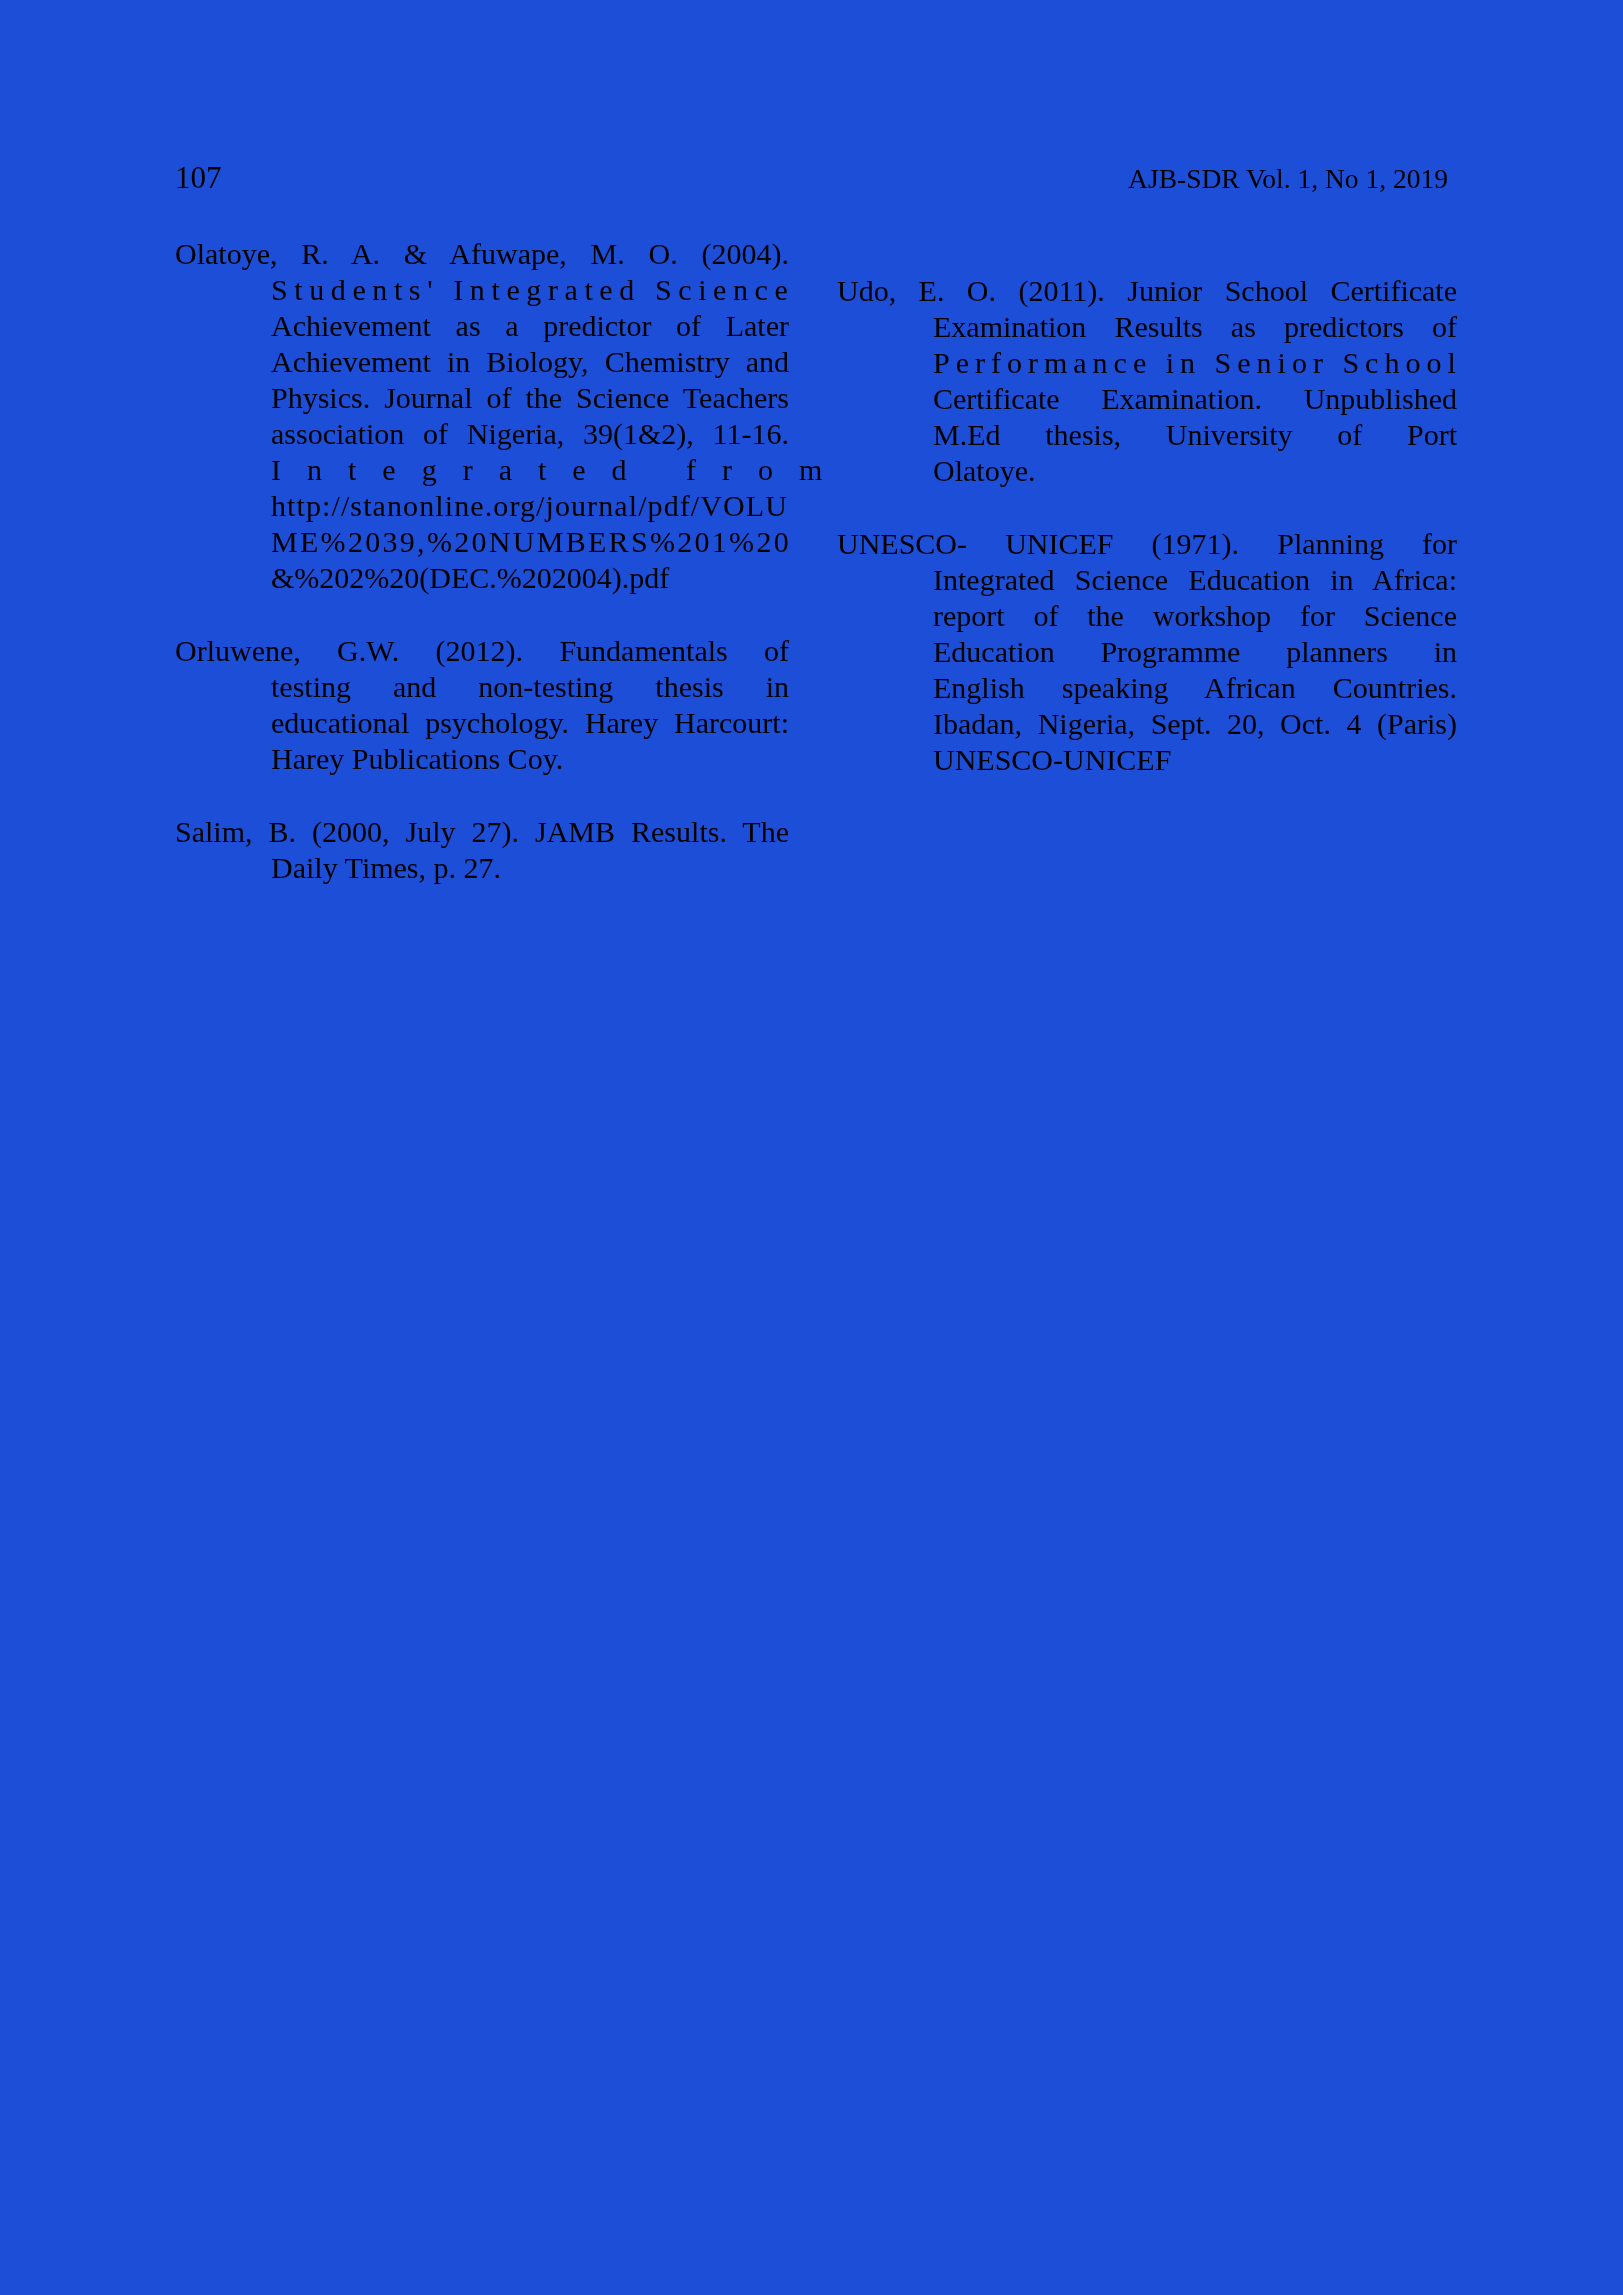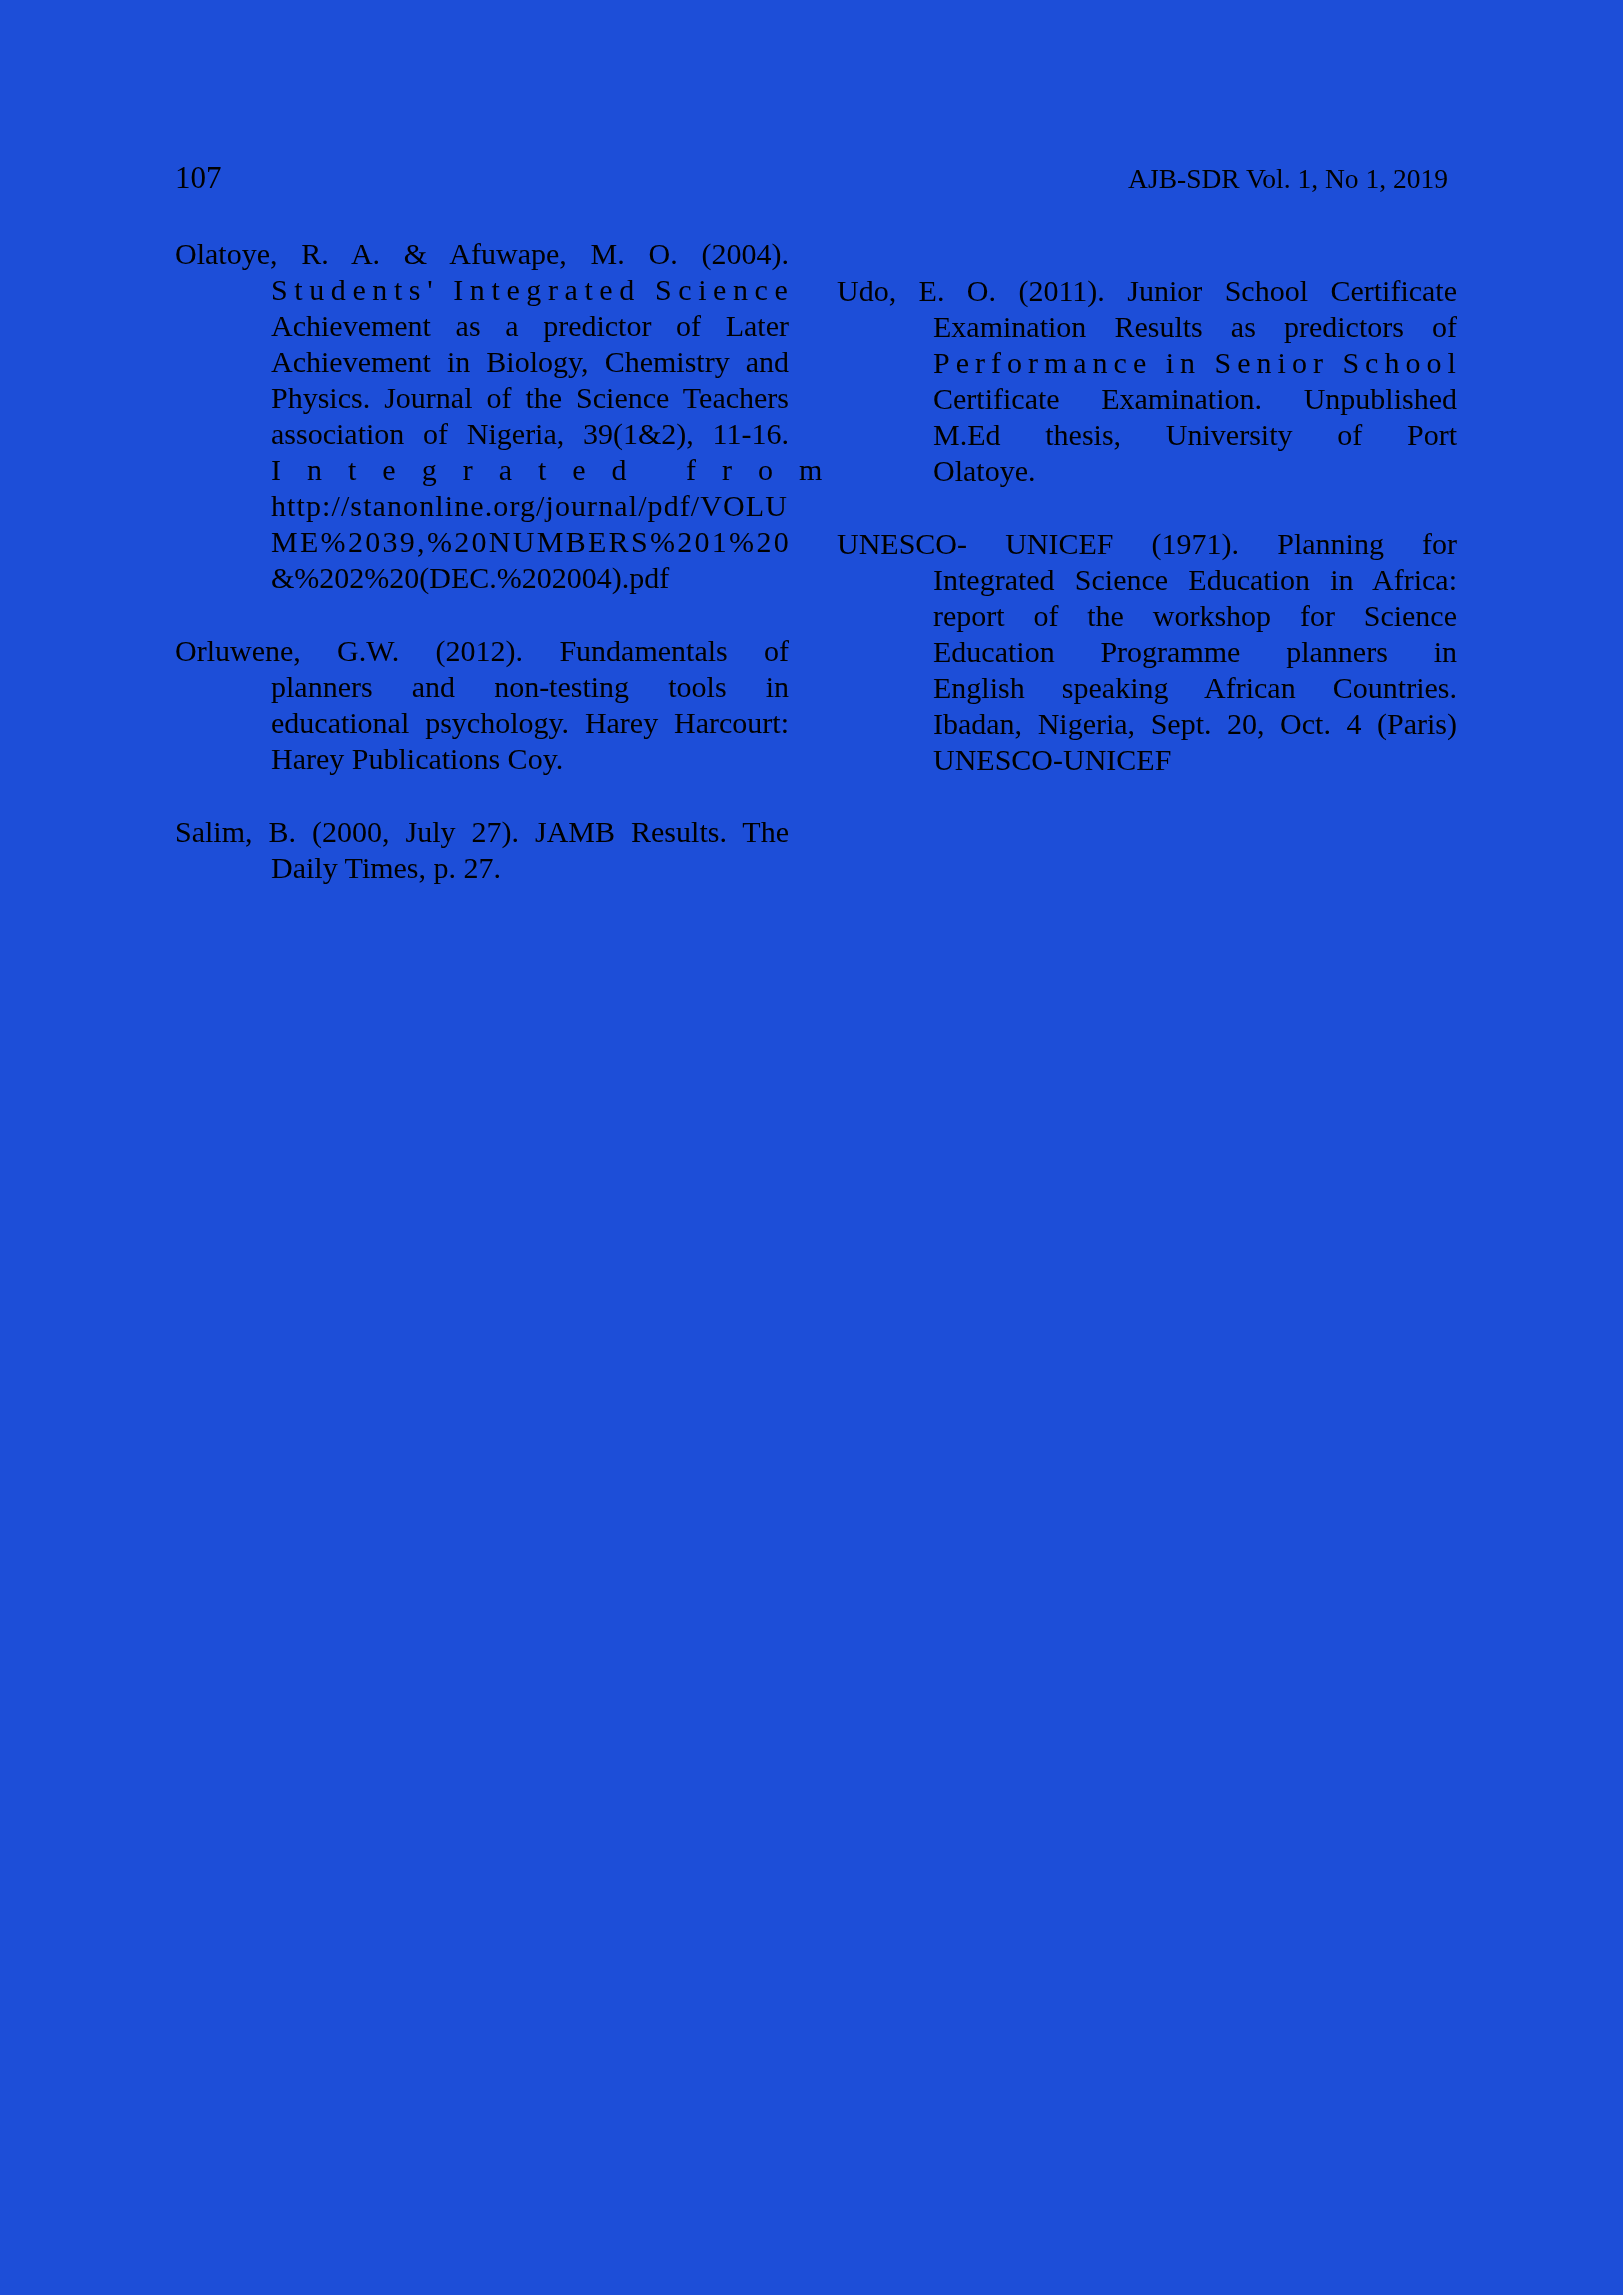--- a/index.html
+++ b/index.html
@@ -77,21 +77,21 @@
           <div class="line cont jl"><span>Achievement in Biology, Chemistry and</span></div>
           <div class="line cont jl"><span>Physics. Journal of the Science Teachers</span></div>
           <div class="line cont jl"><span>association of Nigeria, 39(1&amp;2), 11-16.</span></div>
           <div class="line cont" style="white-space: nowrap;"><span style="letter-spacing: 26px;">Integrated from</span></div>
           <div class="line cont" style="white-space: nowrap;"><span style="letter-spacing: 1.1px;">http://stanonline.org/journal/pdf/VOLU</span></div>
           <div class="line cont" style="white-space: nowrap;"><span style="letter-spacing: 2.3px;">ME%2039,%20NUMBERS%201%20</span></div>
           <div class="line cont last"><span>&amp;%202%20(DEC.%202004).pdf</span></div>
         </div>
         <div class="ref">
           <div class="line jl"><span>Orluwene, G.W. (2012). Fundamentals of</span></div>
-          <div class="line cont jl"><span>planners and non-testing tools in</span></div>
+          <div class="line cont jl"><span>testing and non-testing thesis in</span></div>
           <div class="line cont jl"><span>educational psychology. Harey Harcourt:</span></div>
           <div class="line cont last"><span>Harey Publications Coy.</span></div>
         </div>
         <div class="ref">
           <div class="line jl"><span>Salim, B. (2000, July 27). JAMB Results. The</span></div>
           <div class="line cont last"><span>Daily Times, p. 27.</span></div>
         </div>
       </section>
     <section class="col col-right">
         <div class="ref">

